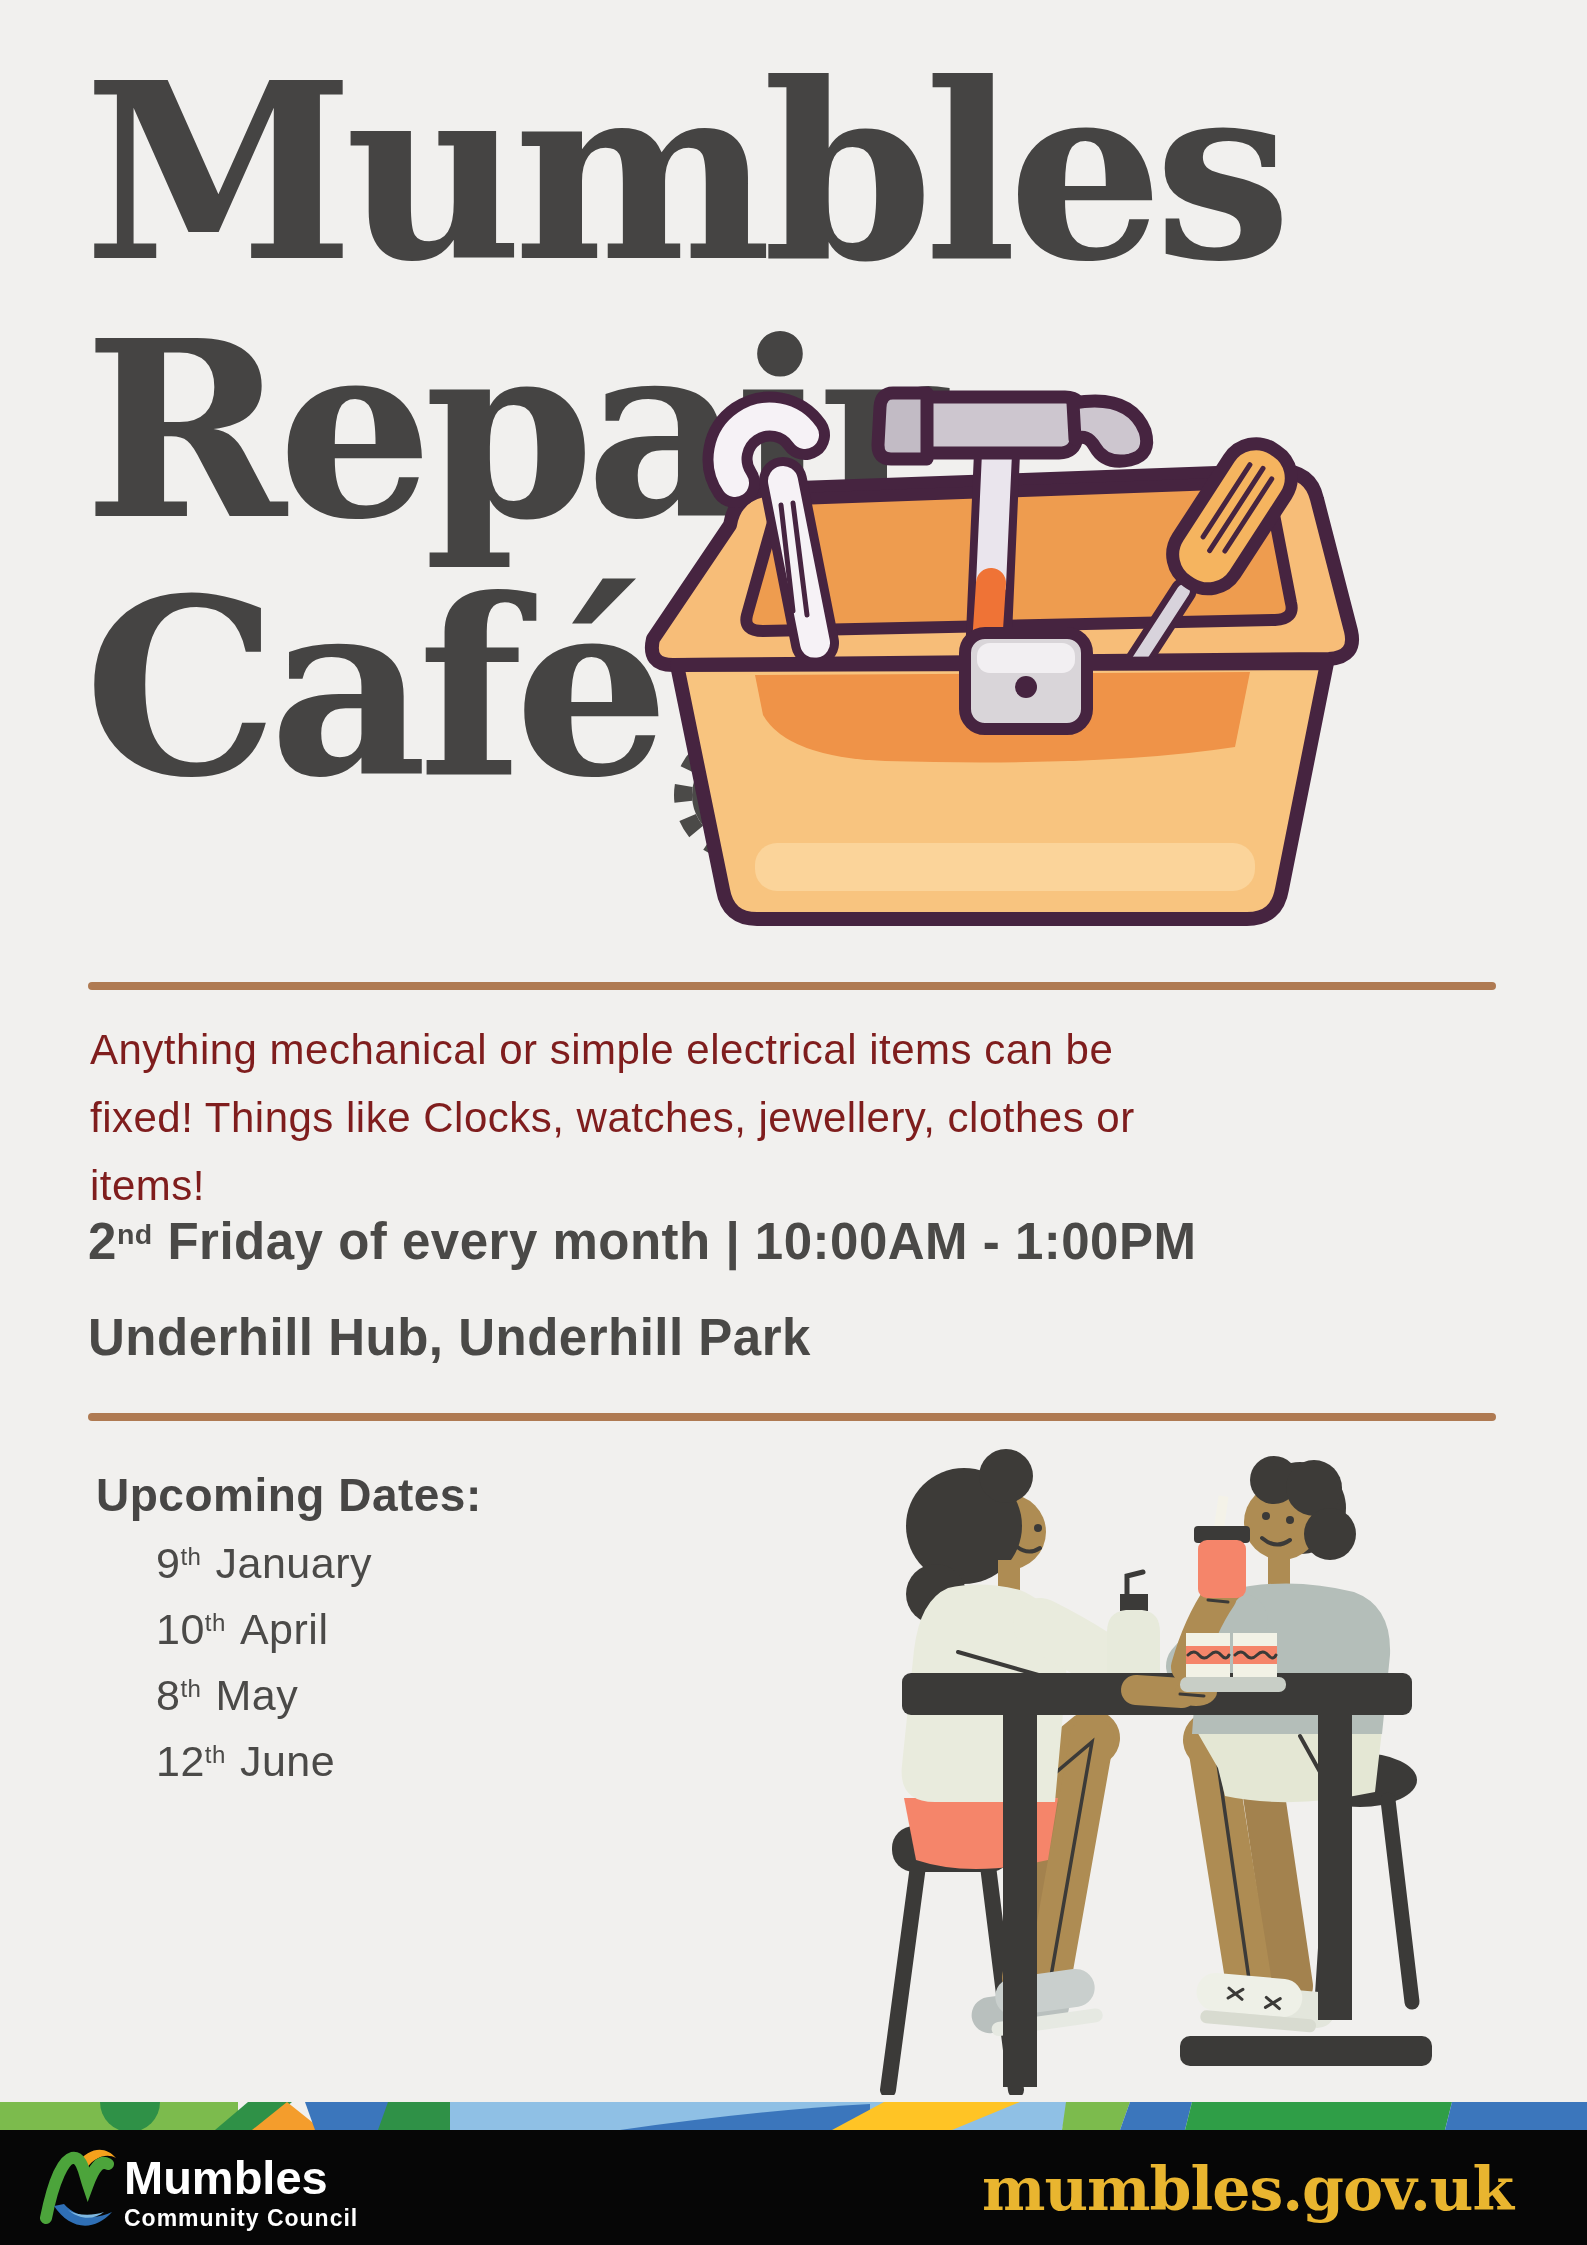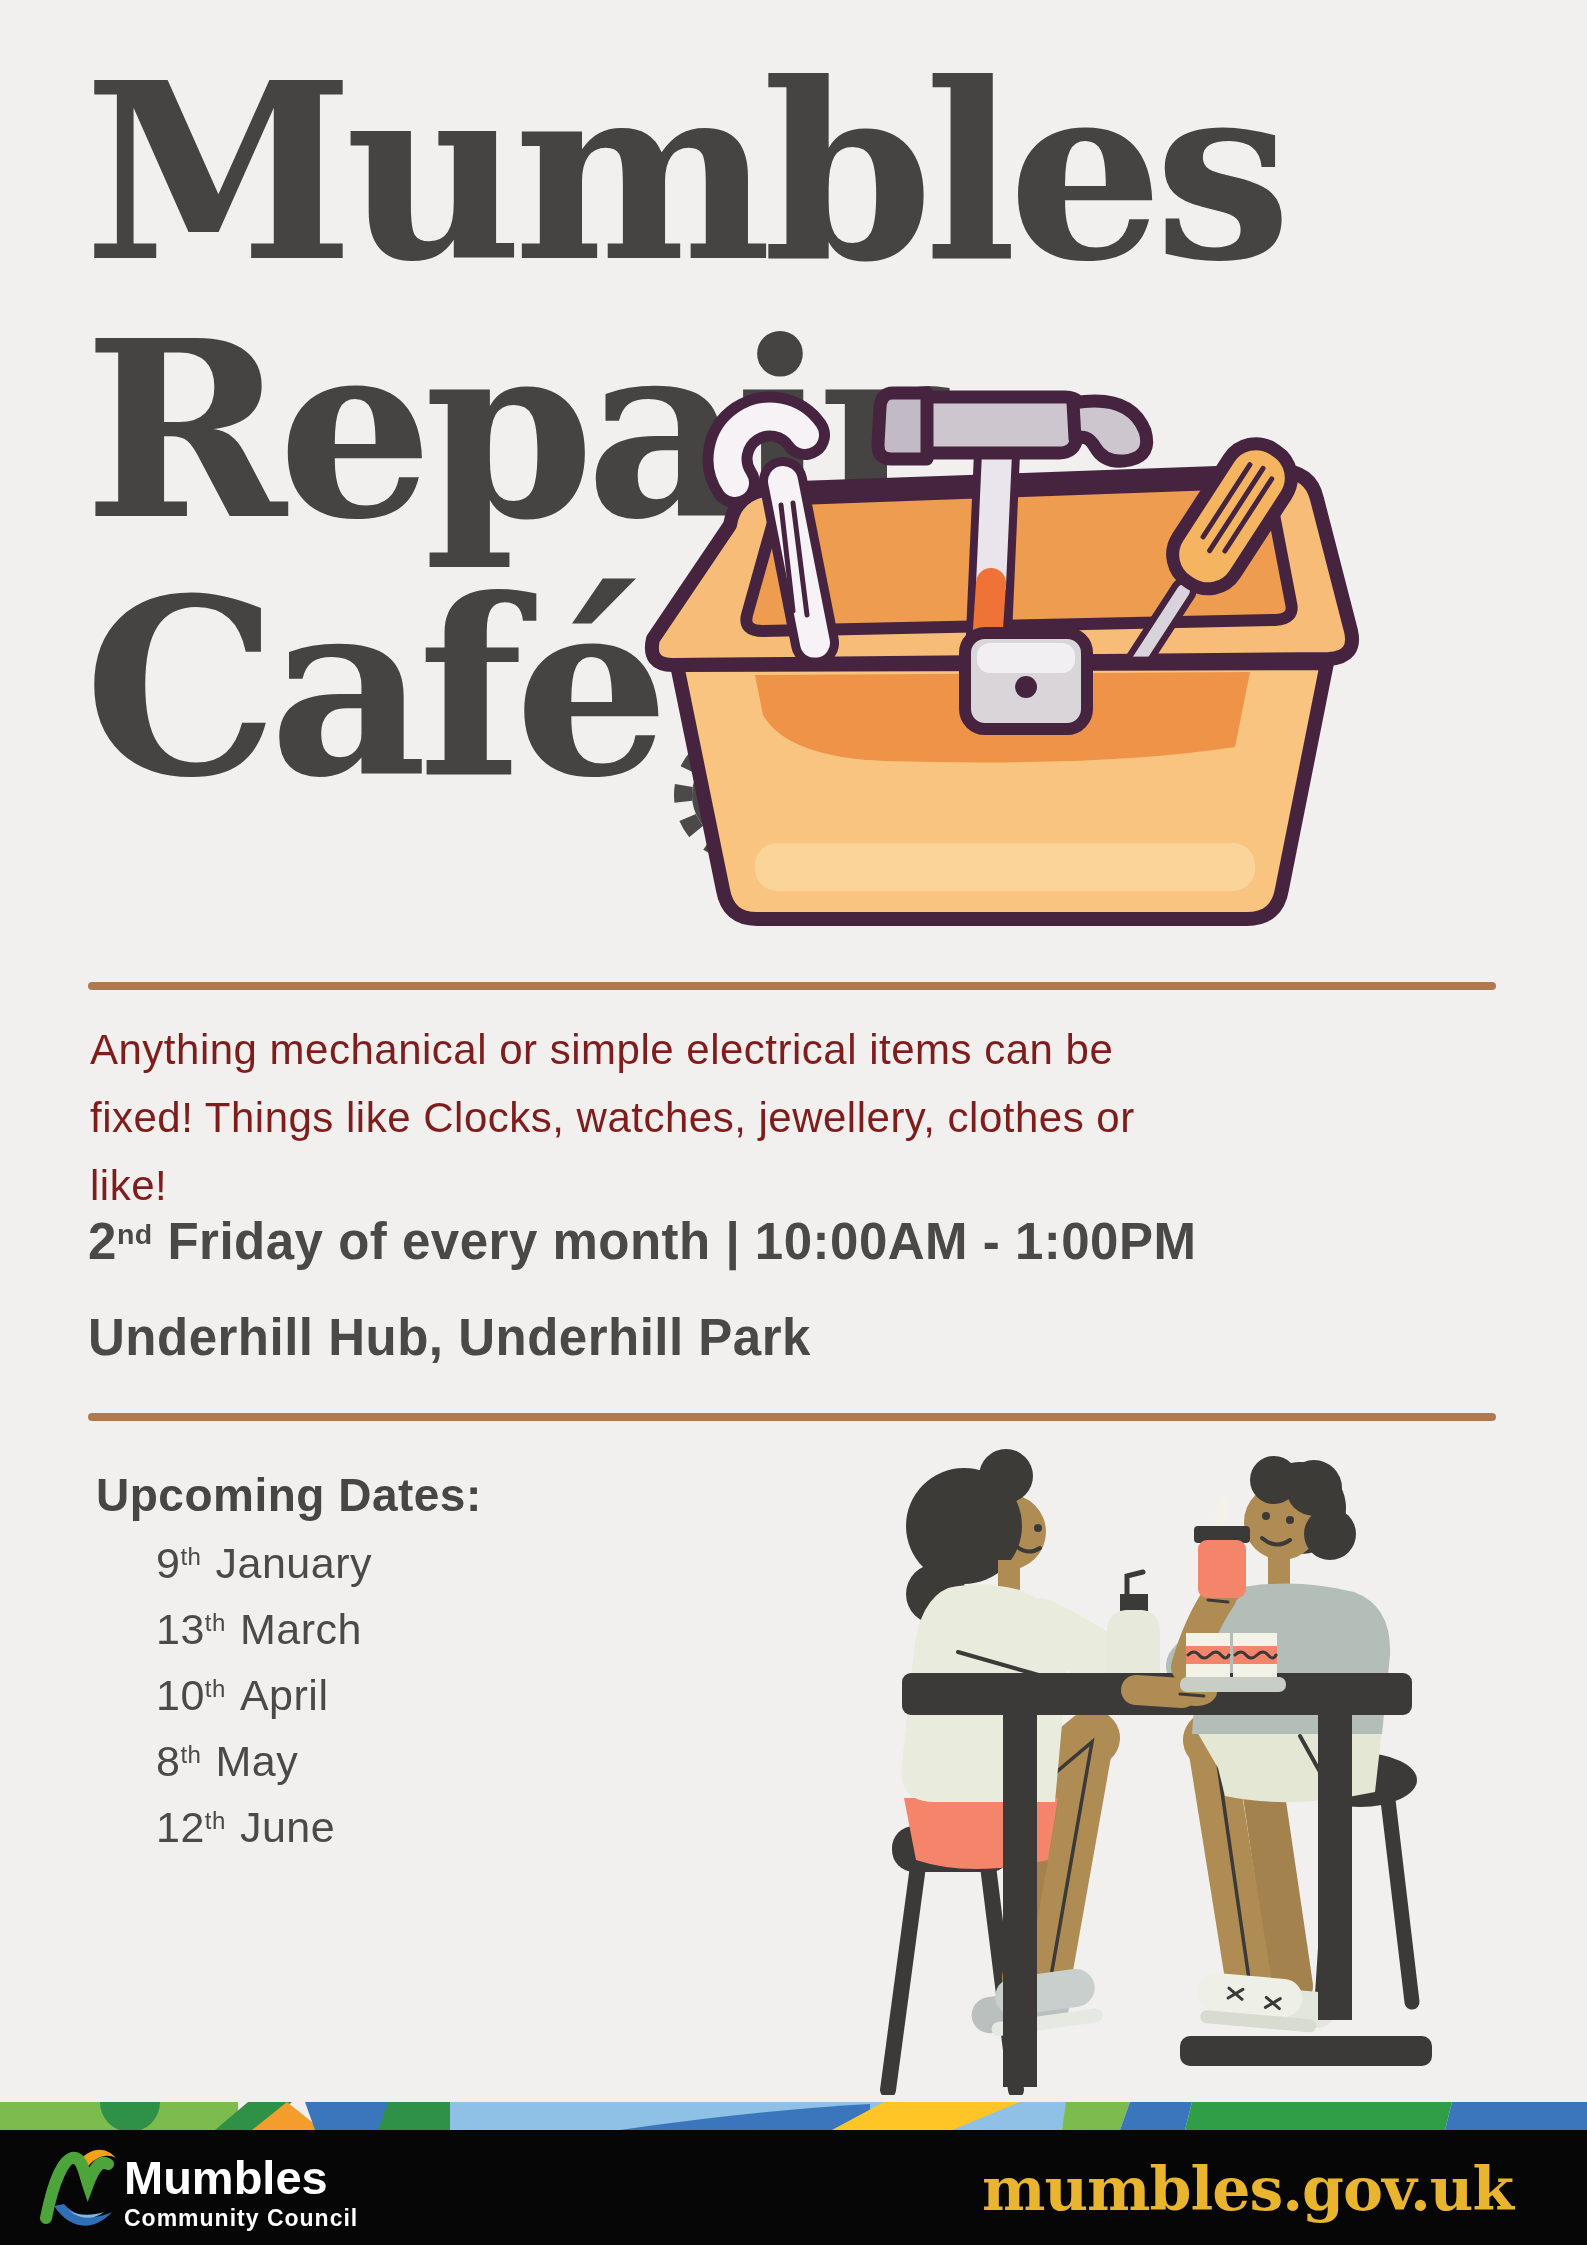--- a/index.html
+++ b/index.html
@@ -141,32 +141,31 @@
       <rect x="342" y="268" width="98" height="30" rx="13" fill="#f2eff2" stroke="none"></rect>
       <circle cx="391" cy="312" r="11" fill="#462440"></circle>
     </g>
   </svg>
 
   <div class="divider d1" style="background: rgb(175, 122, 82);"></div>
 
   <div class="intro">
     <div>Anything mechanical or simple electrical items can be</div>
     <div>fixed! Things like Clocks, watches, jewellery, clothes or</div>
-    <div>like!</div>
+    <div>items!</div>
   </div>
 
   <div class="schedule"><span>2</span><span class="sup">nd</span><span> Friday of every month | 10:00AM - 1:00PM</span></div>
   <div class="location">Underhill Hub, Underhill Park</div>
 
   <div class="divider d2" style="background: rgb(175, 122, 82);"></div>
 
   <div class="upcoming-heading">Upcoming Dates:</div>
   <div class="dates">
     <div class="date-row"><span>9</span><span class="sup">th</span><span class="month">January</span></div>
-    <div class="date-row"><span>13</span><span class="sup">th</span><span class="month">March</span></div>
     <div class="date-row"><span>10</span><span class="sup">th</span><span class="month">April</span></div>
     <div class="date-row"><span>8</span><span class="sup">th</span><span class="month">May</span></div>
     <div class="date-row"><span>12</span><span class="sup">th</span><span class="month">June</span></div>
   </div>
 
   <svg class="people" width="630" height="665" viewBox="0 0 630 665">
     <g stroke-linecap="round">
 
       <rect x="62" y="396" width="120" height="46" rx="22" fill="#3b3a38"></rect>
       <line x1="88" y1="436" x2="58" y2="660" stroke="#3b3a38" stroke-width="16"></line>

